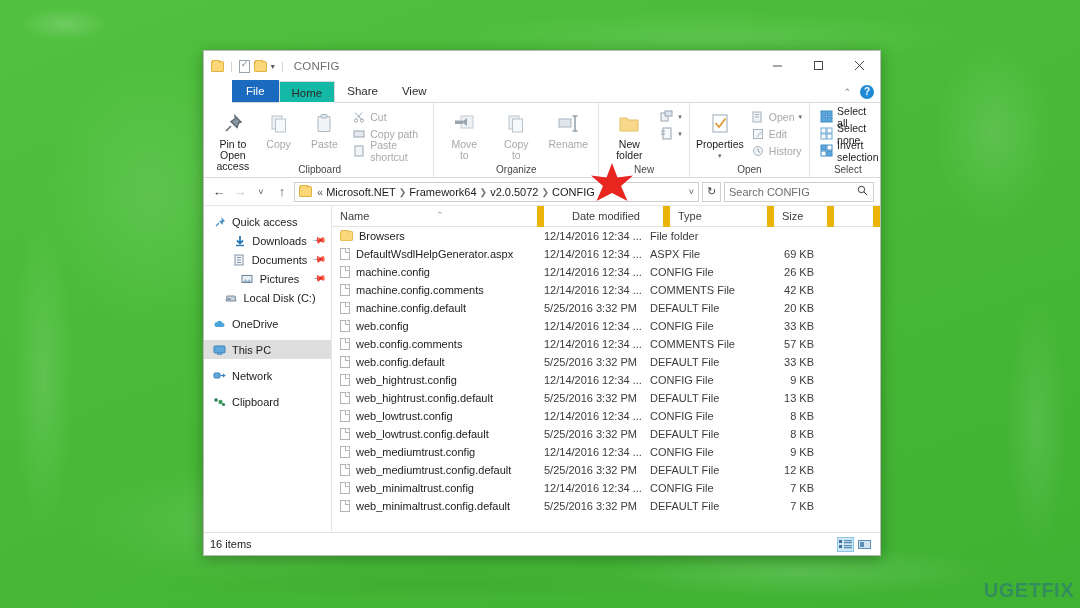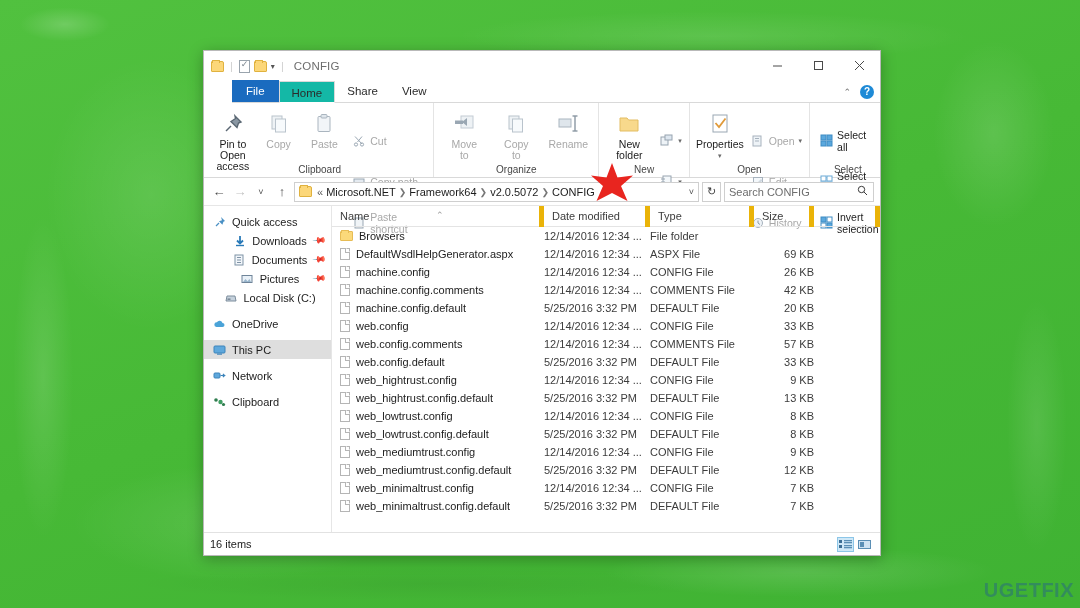--- a/index.html
+++ b/index.html
@@ -115,21 +115,21 @@
     width: 52px; display: flex; flex-direction: column; align-items: center;
     padding-top: 3px; font-size: 10.5px; color: #1c1c1c; text-align: center;
     line-height: 11px;
   }
   .bigbtn.dim { color: #a8a8a8; }
   .bigbtn .glyph { height: 30px; display:flex; align-items:center; justify-content:center; }
   .smallcol { display: flex; flex-direction: column; justify-content: center;
               padding: 2px 0 0 2px; }
   .smallbtn {
     display: flex; align-items: center; gap: 4px; font-size: 10.5px;
-    color: #1c1c1c; height: 17px; padding: 0 3px; margin-top: 24px;
+    color: #1c1c1c; height: 17px; padding: 0 3px;
   }
   .smallbtn.dim { color: #a8a8a8; }
   .smallbtn .sico { width: 14px; height: 14px; display:flex; align-items:center;
                     justify-content:center; flex:0 0 14px; }
   .mini-caret { font-size: 7px; color: #6a6a6a; }
 
   
   #addrrow {
     flex: 0 0 27px; display: flex; align-items: center; gap: 3px;
     padding: 0 6px; background: #fff;
@@ -178,25 +178,25 @@
   .navgap { height: 7px; }
 
   
   #filepane { flex: 1; display: flex; flex-direction: column; min-width: 0; background:#fff; }
   #colhdr {
     height: 21px; display: flex; align-items: center; border-bottom: 1px solid #e4e4e4;
     font-size: 11px; color: #3c3c3c; position: relative; flex: 0 0 21px;
   }
   .col {
     height: 21px; line-height: 21px; padding-left: 8px;
-    border-right: 5px solid #eab308; position: relative;
+    border-right: 7px solid #eab308; position: relative;
   }
   #sortmark { position: absolute; left: 104px; top: -1px; color: #9a9a9a; font-size: 9px; }
   .c-name { width: 212px; flex: 0 0 212px; }
-  .c-date { width: 106px; flex: 0 0 106px; }
+  .c-date { width: 106px; flex: 0 0 106px; margin-left: 20px; }
   .c-type { width: 104px; flex: 0 0 104px; }
   .c-size { width: 60px; flex: 0 0 60px; }
   .c-pad  { flex: 1; }
 
   #filelist { flex: 1; overflow: hidden; }
   .frow { height: 18px; display: flex; align-items: center; font-size: 11px;
           color: #1c1c1c; }
   .f-name { width: 212px; flex: 0 0 212px; display: flex; align-items: center;
             gap: 6px; padding-left: 8px; white-space: nowrap; overflow: hidden; }
   .f-date { width: 106px; flex: 0 0 106px; color: #3c3c3c; }

